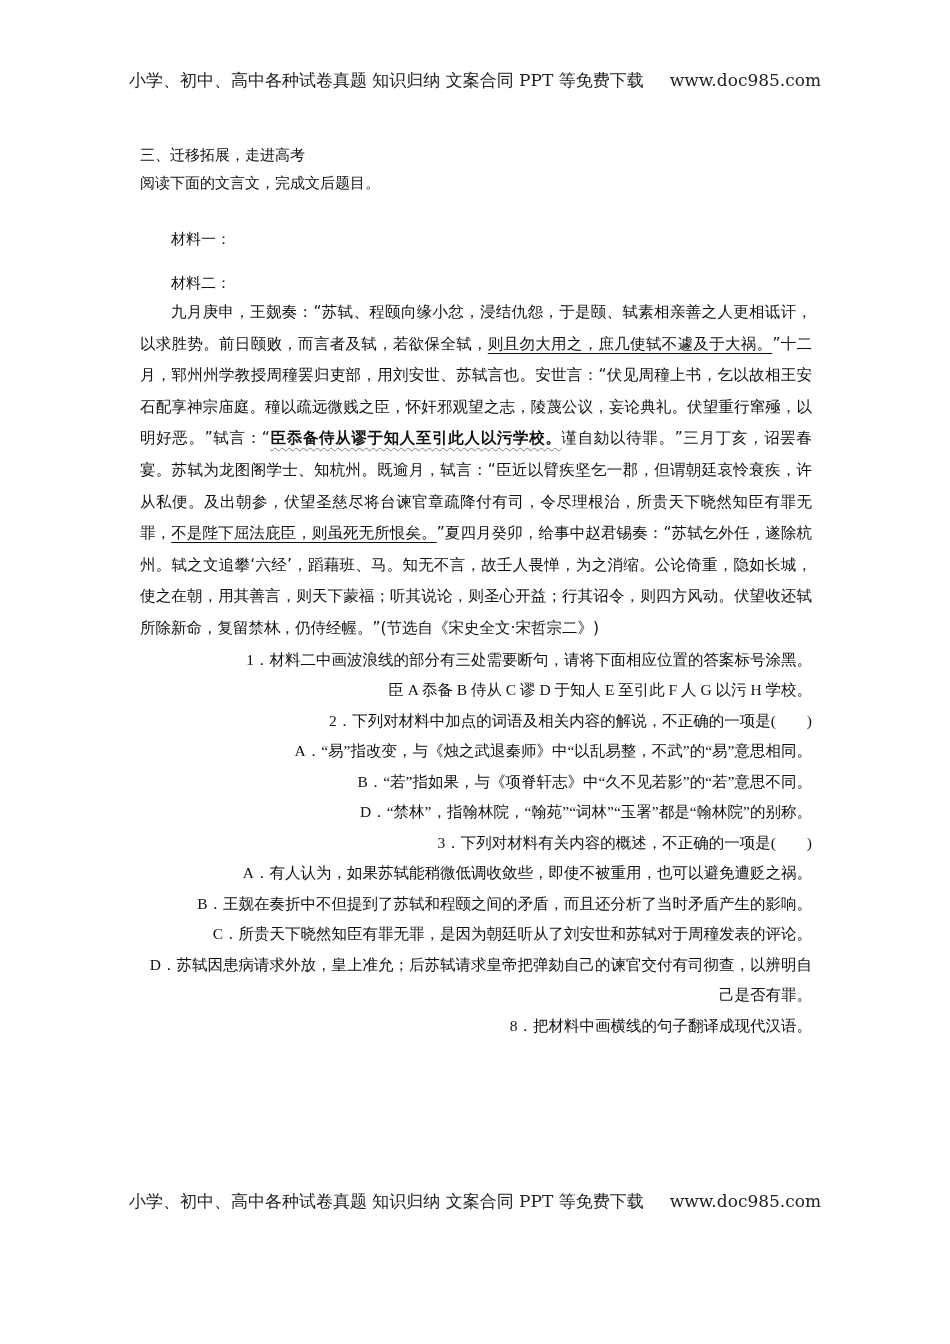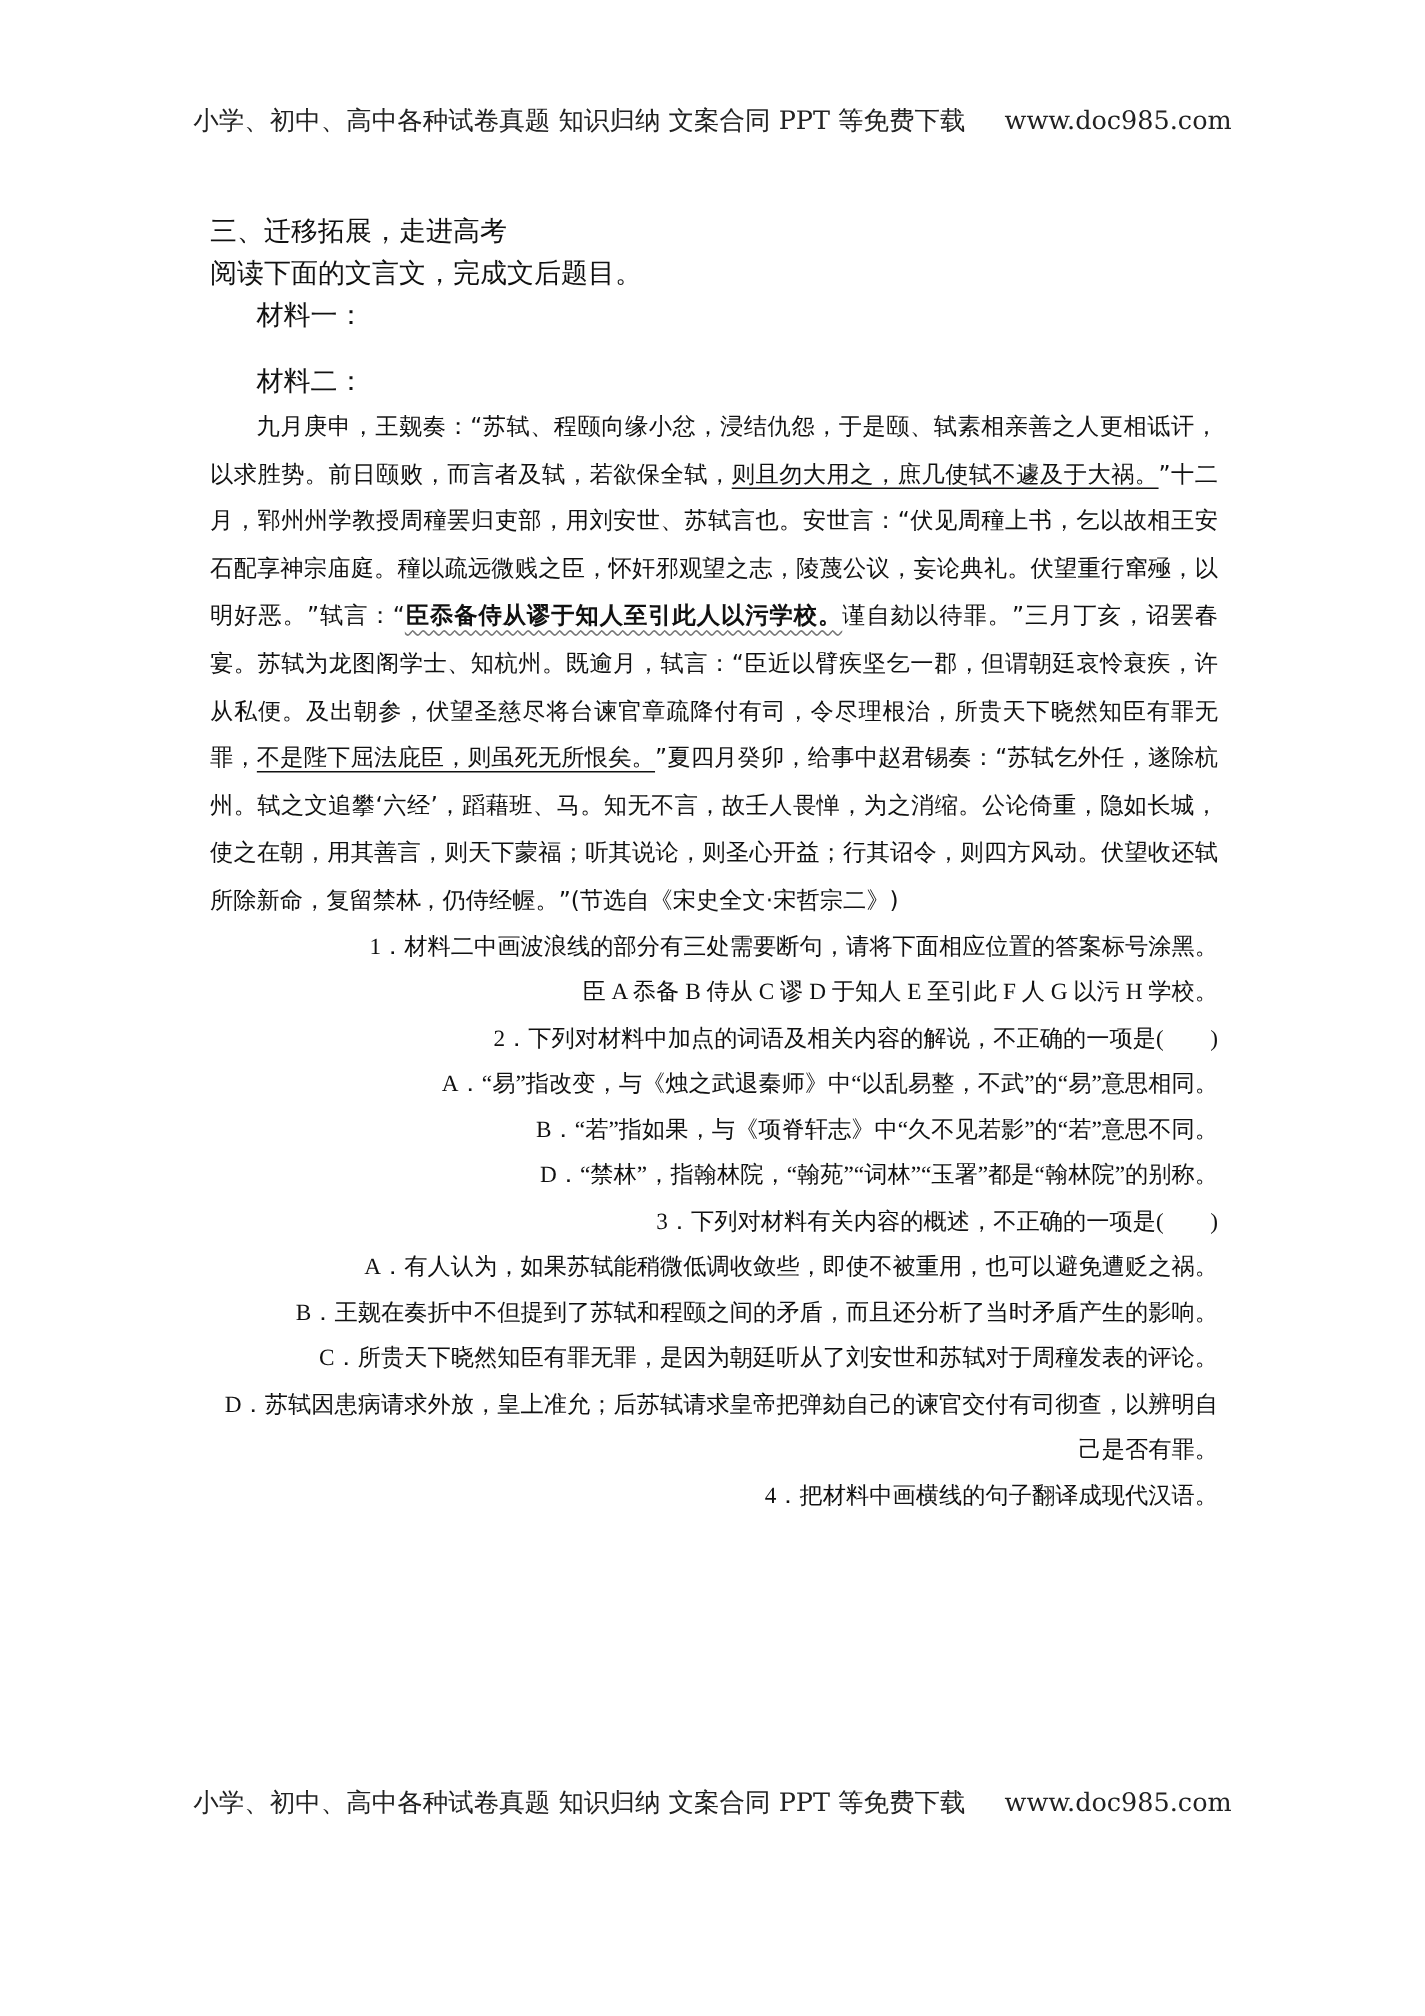--- a/index.html
+++ b/index.html
@@ -4,24 +4,24 @@
 <style>
   html, body { margin: 0; padding: 0; background: #ffffff; }
   body { width: 950px; height: 1344px; position: relative; overflow: hidden;
          font-family: "DejaVu Sans", "Liberation Sans", sans-serif; color: #111; }
   .header, .footer { position: absolute; left: 0; width: 950px; text-align: center;
          font-family: "DejaVu Serif", "Liberation Serif", serif; font-size: 17px; color: #222; }
   .header { top: 69px; }
   .footer { top: 1190px; }
   .header .url, .footer .url { margin-left: 26px; }
   .content { position: absolute; left: 140px; top: 141px; width: 672px; }
-  .line { font-size: 18px; line-height: 28px; white-space: nowrap; }
+  .line { font-size: 15px; line-height: 28px; white-space: nowrap; }
   .para { font-size: 15.5px; line-height: 31.6px; text-align: justify; }
   .indent { text-indent: 31px; }
-  .sub { padding-left: 31px; }
+  .sub { padding-left: 31px; margin-top: 28px; }
   .ul { text-decoration: underline; text-underline-offset: 4px; }
   .wavy { text-decoration: underline wavy #777; text-underline-offset: 4px; text-decoration-thickness: 1px; font-weight: bold; }
   .q { font-family: Liberation Serif, serif; font-size: 15.5px; line-height: 30.5px; text-align: right; }
   .dot { position: relative; }
   .dot::after { content: "·"; position: absolute; left: 50%; bottom: -12px; transform: translateX(-50%); font-size: 14px; }
   .mt4 { margin-top: 16px; }
 </style>
 </head>
 <body>
 
@@ -48,19 +48,19 @@
     <div>D．“禁林”，指翰林院，“翰苑”“词林”“玉署”都是“翰林院”的别称。</div>
   </div>
   <div class="q">
     <div>3．下列对材料有关内容的概述，不正确的一项是(　　)</div>
     <div>A．有人认为，如果苏轼能稍微低调收敛些，即使不被重用，也可以避免遭贬之祸。</div>
     <div>B．王觌在奏折中不但提到了苏轼和程颐之间的矛盾，而且还分析了当时矛盾产生的影响。</div>
     <div>C．所贵天下晓然知臣有罪无罪，是因为朝廷听从了刘安世和苏轼对于周穜发表的评论。</div>
     <div>D．苏轼因患病请求外放，皇上准允；后苏轼请求皇帝把弹劾自己的谏官交付有司彻查，以辨明自己是否有罪。</div>
   </div>
   <div class="q">
-    <div>4．把材料中画横线的句子翻译成现代汉语。</div>
+    <div>8．把材料中画横线的句子翻译成现代汉语。</div>
   </div>
 </div>
 
 <div class="footer">
   <span>小学、初中、高中各种试卷真题  知识归纳  文案合同  PPT 等免费下载</span><span class="url">www.doc985.com</span>
 </div>
 
 </body></html>

